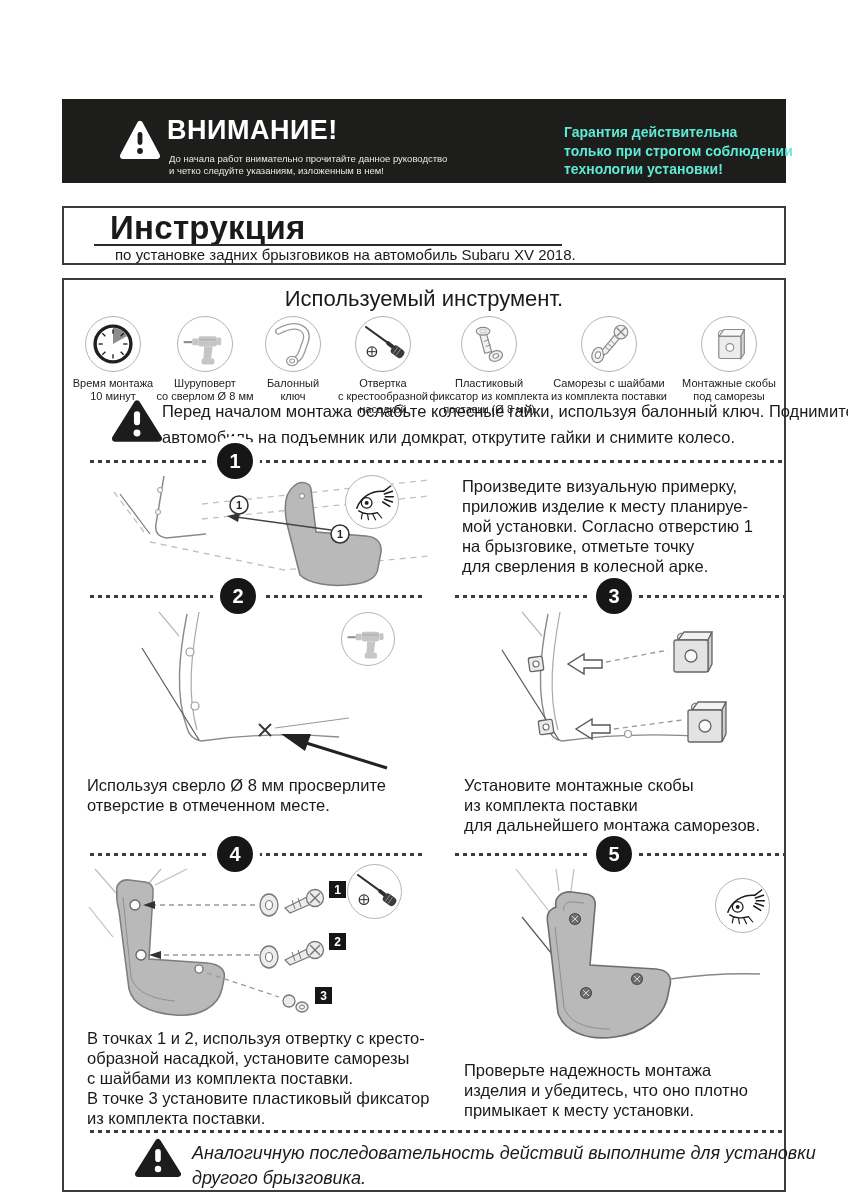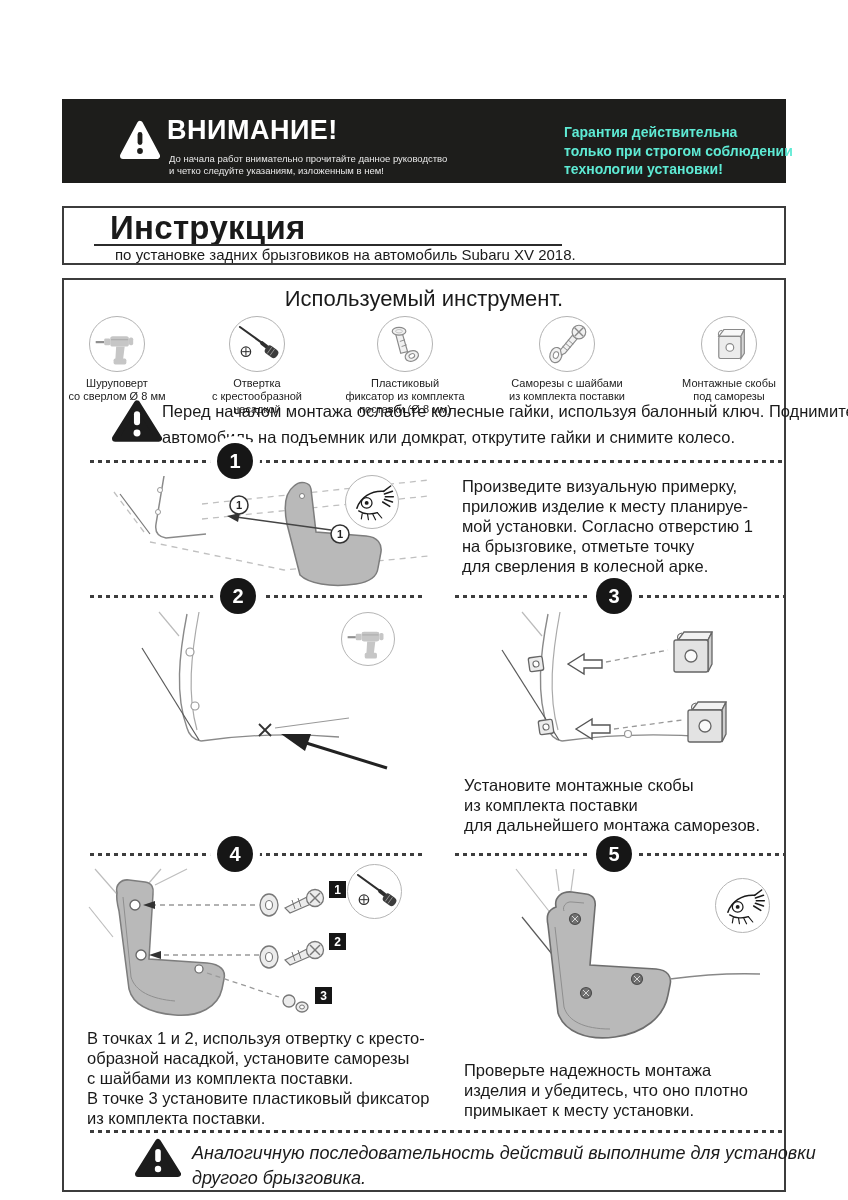--- a/index.html
+++ b/index.html
@@ -57,34 +57,66 @@
   <section class="title-box">
     <h1 class="title-h" style="margin:0">Инструкция</h1>
     <div class="title-underline"></div>
     <div class="title-sub">по установке задних брызговиков на автомобиль Subaru XV 2018.</div>
   </section>
 
   <section class="main-box">
 
     <div class="tools-h">Используемый инструмент.</div>
     <div class="tools-row">
+      <div class="tool" style="width:86px">
+        <div class="tool-circle">
+          <svg width="46" height="46" viewBox="0 0 54 54">
+            <circle cx="27" cy="27" r="21" fill="#fff" stroke="#1f1f1f" stroke-width="4"></circle>
+            <path d="M27,27 L27,8 A19,19 0 0 1 43.5,17.5 Z" fill="#8d8d8d"></path>
+            <g stroke="#1f1f1f" stroke-width="1.6">
+              <line x1="27" y1="10" x2="27" y2="15"></line>
+                <line x1="39.5" y1="14.5" x2="36" y2="18"></line>
+              <line x1="44" y1="27" x2="39" y2="27"></line>
+                <line x1="39.5" y1="39.5" x2="36" y2="36"></line>
+              <line x1="27" y1="44" x2="27" y2="39"></line>
+                <line x1="14.5" y1="39.5" x2="18" y2="36"></line>
+              <line x1="10" y1="27" x2="15" y2="27"></line>
+                <line x1="14.5" y1="14.5" x2="18" y2="18"></line>
+            </g>
+          </svg>
+        </div>
+        <div class="tool-label ml">Время монтажа
+10 минут</div>
+      </div>
       <div class="tool" style="width:94px">
         <div class="tool-circle">
           <svg width="46" height="46" viewBox="0 0 54 54">
             <rect x="2" y="23.5" width="10" height="2.6" fill="#8f8f8f"></rect>
             <rect x="12" y="20.5" width="7" height="8" rx="1.5" fill="#c6c6c6"></rect>
             <rect x="19" y="18" width="22" height="12" rx="3" fill="#c6c6c6"></rect>
             <rect x="41" y="19.5" width="5" height="9" rx="2" fill="#c6c6c6"></rect>
             <polygon points="26,30 36,30 34,46 25,46" fill="#c6c6c6"></polygon>
             <rect x="23" y="44" width="15" height="7" rx="2" fill="#c6c6c6"></rect>
             <line x1="20" y1="22" x2="40" y2="22" stroke="#aaaaaa" stroke-width="1.2"></line>
           </svg>
         </div>
         <div class="tool-label ml">Шуруповерт
 со сверлом Ø 8 мм</div>
+      </div>
+      <div class="tool" style="width:78px">
+        <div class="tool-circle">
+          <svg width="46" height="46" viewBox="0 0 54 54">
+            <path d="M 10,12 C 20,7 30,5 36,8 C 42,11 44,16 42,23 L 37,37 C 35,43 31,46 26,47" stroke="#9a9a9a" stroke-width="8" fill="none" stroke-linecap="round"></path>
+            <path d="M 10,12 C 20,7 30,5 36,8 C 42,11 44,16 42,23 L 37,37 C 35,43 31,46 26,47" stroke="#ffffff" stroke-width="5" fill="none" stroke-linecap="round"></path>
+            <ellipse cx="26" cy="47" rx="6.5" ry="5.5" fill="#fff" stroke="#9a9a9a" stroke-width="1.5"></ellipse>
+            <ellipse cx="26" cy="47" rx="2.8" ry="2.3" fill="#fff" stroke="#9a9a9a" stroke-width="1.2"></ellipse>
+          </svg>
+        </div>
+        <div class="tool-label ml">Балонный
+ключ</div>
       </div>
       <div class="tool" style="width:98px">
         <div class="tool-circle">
           <svg width="46" height="46" viewBox="0 0 54 54">
             <line x1="7" y1="7" x2="36" y2="28" stroke="#2e2e2e" stroke-width="2.4" stroke-linecap="round"></line>
             <line x1="33" y1="26" x2="38" y2="30" stroke="#2e2e2e" stroke-width="4.5" stroke-linecap="round"></line>
             <g transform="rotate(36 43 36)">
               <rect x="36" y="30" width="16" height="11" rx="4.5" fill="#3c3c3c"></rect>
               <line x1="41" y1="31" x2="41" y2="40" stroke="#9a9a9a" stroke-width="1"></line>
               <line x1="45" y1="31" x2="45" y2="40" stroke="#9a9a9a" stroke-width="1"></line>
@@ -230,20 +262,22 @@
       <svg width="44" height="44" viewBox="0 0 54 54">
         <rect x="2" y="23.5" width="10" height="2.6" fill="#8f8f8f"></rect>
         <rect x="12" y="20.5" width="7" height="8" rx="1.5" fill="#c6c6c6"></rect>
         <rect x="19" y="18" width="22" height="12" rx="3" fill="#c6c6c6"></rect>
         <rect x="41" y="19.5" width="5" height="9" rx="2" fill="#c6c6c6"></rect>
         <polygon points="26,30 36,30 34,46 25,46" fill="#c6c6c6"></polygon>
         <rect x="23" y="44" width="15" height="7" rx="2" fill="#c6c6c6"></rect>
         <line x1="20" y1="22" x2="40" y2="22" stroke="#aaaaaa" stroke-width="1.2"></line>
       </svg>
     </div>
+    <div class="step-text ml" style="left:23px;top:495px">Используя сверло Ø 8 мм просверлите
+отверстие в отмеченном месте.</div>
 
     <svg class="abs" style="left:396px;top:330px" width="330" height="160" viewBox="0 0 330 160">
       <path d="M 88,4 C 80,45 76,85 88,118 Q 91,129 102,131" fill="none" stroke="#8a8a8a" stroke-width="1.4"></path>
       <path d="M 100,2 C 92,45 88,85 98,120" fill="none" stroke="#aaaaaa" stroke-width="1.2"></path>
       <path d="M 102,131 C 145,125 196,123 250,127" fill="none" stroke="#8a8a8a" stroke-width="1.3"></path>
       <line x1="62" y1="2" x2="82" y2="26" stroke="#bbbbbb" stroke-width="1.2"></line>
       <line x1="42" y1="40" x2="99" y2="130" stroke="#5a5a5a" stroke-width="1.2"></line>
       <circle cx="168" cy="124" r="3.5" fill="#fff" stroke="#9a9a9a" stroke-width="1.2"></circle>
       <g transform="rotate(-8 76 54)">
         <rect x="69" y="47" width="14" height="14" rx="2" fill="#ececec" stroke="#666" stroke-width="1.3"></rect>

